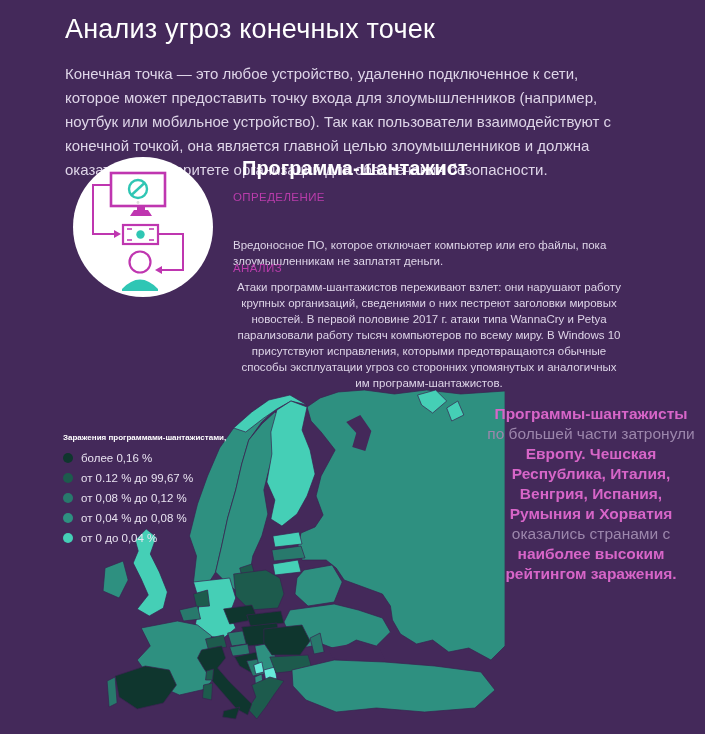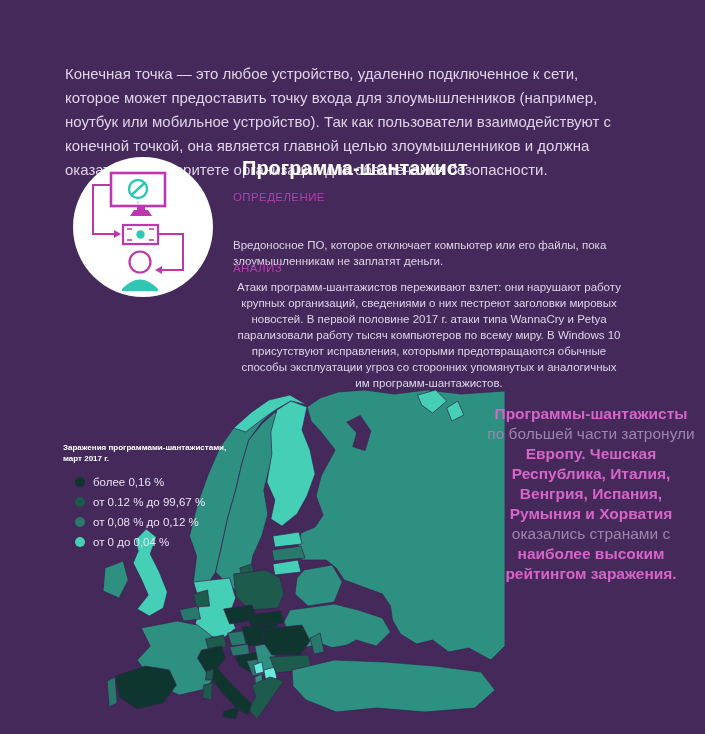--- a/index.html
+++ b/index.html
@@ -33,45 +33,46 @@
     position:absolute; left:233px; width:392px; margin:0;
     font-size:11.5px; line-height:16px; color:#ded5e8;
   }
   .body-text.def{ top:217px;margin-top:20px; }
   .body-text.ana{ top:279px;text-align:center; }
   .map-wrap{
     position:absolute; left:93px; top:388px; width:412px; height:346px;
   }
   .map-wrap svg{ display:block; width:100%; height:100%; }
   .legend{
-    position:absolute; left:63px; top:442px; width:190px;
+    position:absolute; left:63px; top:432px; width:190px;
   }
   .legend-title{
     font-size:8px; font-weight:700; line-height:11px; color:#ffffff; margin-bottom:9px;
   }
-  .legend-items{ list-style:none; margin:12px; padding:0; }
+  .legend-items{ list-style:none; margin:0; padding:0; }
   .legend-item{
     display:flex; align-items:center; margin-bottom:8px;
     font-size:11.5px; color:#e8e2f0;
   }
   .legend-dot{
     width:10px; height:10px; border-radius:50%; margin-right:8px; flex:0 0 auto;
   }
   .callout{
     position:absolute; left:487px; top:404px; width:208px;
     font-size:15.5px; line-height:20px;text-align:center;
   }
   .callout .seg-bold{ font-weight:700; color:#d765c8; }
   .callout .seg-normal{ font-weight:400; color:#9c86ac; }
 </style>
 </head>
 <body>
 
 <div class="page">
 
+  <h1 class="title">Анализ угроз конечных точек</h1>
 
   <p class="intro">Конечная точка — это любое устройство, удаленно подключенное к сети, которое может предоставить точку входа для злоумышленников (например, ноутбук или мобильное устройство). Так как пользователи взаимодействуют с конечной точкой, она является главной целью злоумышленников и должна оказаться в приоритете организаций для обеспечения безопасности.</p>
 
   <div class="icon-circle">
     <svg viewBox="0 0 150 150">
       <circle cx="75" cy="75" r="70" fill="#ffffff"></circle>
 
       <g>
         <rect x="43" y="21" width="54" height="33" fill="none" stroke="#bf36b0" stroke-width="2.6"></rect>
         <polygon points="66,58 80,58 84,64 62,64" fill="#bf36b0"></polygon>
@@ -156,36 +157,39 @@
         <polygon points="108,262 128,258 132,270 124,280 136,294 150,308 158,316 154,327 143,321 130,306 118,292 110,280 104,270" stroke="#3a2350" stroke-width="0.7" stroke-linejoin="round" fill="#0f362e"></polygon>
         <polygon points="130,323 146,319 142,331 129,329" stroke="#3a2350" stroke-width="0.7" stroke-linejoin="round" fill="#0f362e"></polygon>
         <polygon points="110,297 119,295 118,312 109,310" stroke="#3a2350" stroke-width="0.7" stroke-linejoin="round" fill="#1d5b4d"></polygon>
         <polygon points="113,283 120,281 119,292 112,292" stroke="#3a2350" stroke-width="0.7" stroke-linejoin="round" fill="#1d5b4d"></polygon>
       </svg>
   </div>
 
   <div class="legend">
     <div class="legend-title">
       <div>Заражения программами-шантажистами,</div>
-      <div>март 2017 г.</div>
     </div>
     <ul class="legend-items" id="legend-items">
         <li class="legend-item">
           <span class="legend-dot" style="background: rgb(15, 54, 46);"></span>
           <span>более 0,16 %</span>
         </li>
         <li class="legend-item">
           <span class="legend-dot" style="background: rgb(29, 91, 77);"></span>
           <span>от 0.12 % до 99,67 %</span>
         </li>
         <li class="legend-item">
           <span class="legend-dot" style="background: rgb(40, 121, 108);"></span>
           <span>от 0,08 % до 0,12 %</span>
         </li>
         <li class="legend-item">
+          <span class="legend-dot" style="background: rgb(46, 144, 128);"></span>
+          <span>от 0,04 % до 0,08 %</span>
+        </li>
+        <li class="legend-item">
           <span class="legend-dot" style="background: rgb(69, 207, 182);"></span>
           <span>от 0 до 0,04 %</span>
         </li>
       </ul>
   </div>
 
   <div class="callout" id="callout"><span class="seg-bold">Программы-шантажисты</span><span class="seg-normal"> по большей части затронули </span><span class="seg-bold">Европу. Чешская Республика, Италия, Венгрия, Испания, Румыния и Хорватия</span><span class="seg-normal"> оказались странами с </span><span class="seg-bold">наиболее высоким рейтингом заражения.</span></div>
 
 </div>
 

